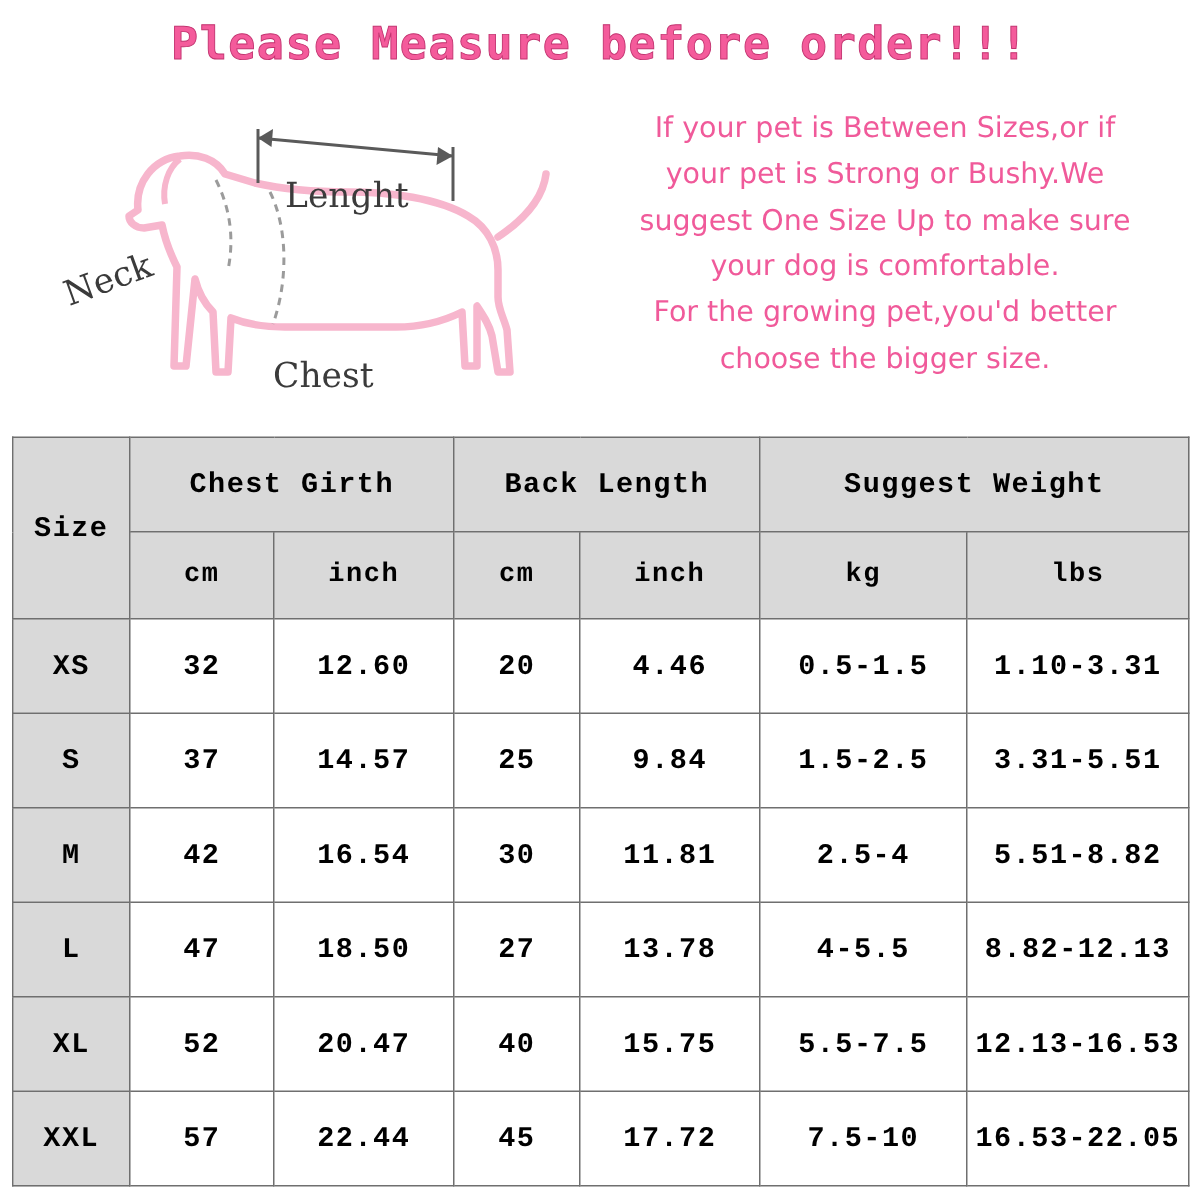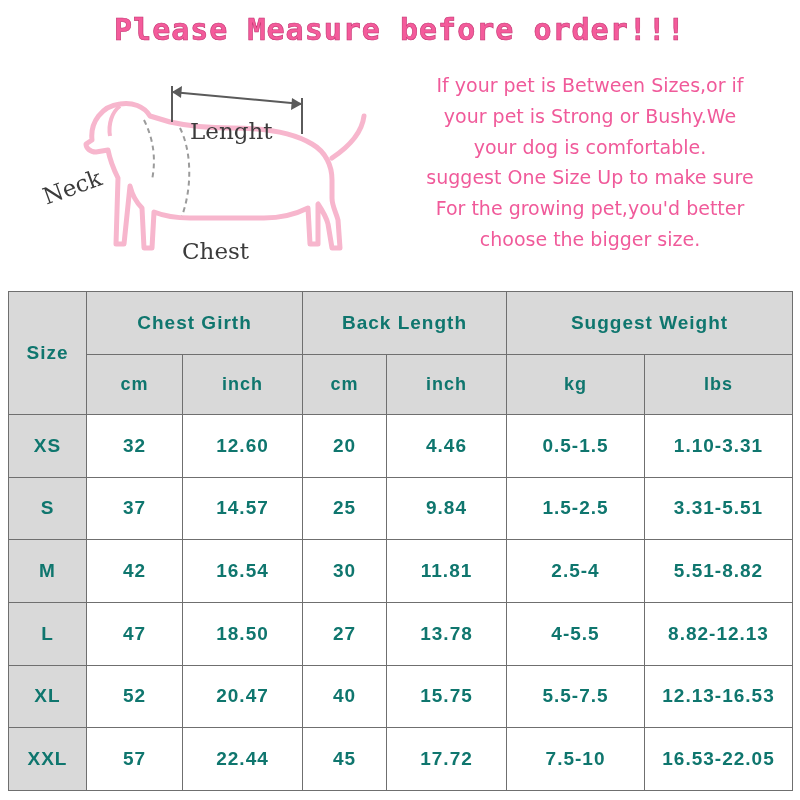--- a/index.html
+++ b/index.html
@@ -79,23 +79,23 @@
   table {
     border-collapse: collapse;
     width: 784px;
     height: 500px;
     table-layout: fixed;
   }
   td, th {
     border: 1px solid #6f6f6f;
     text-align: center;
     vertical-align: middle;
-    font-family: Liberation Sans, sans-serif;
+    font-family: Liberation Mono, monospace;
     font-weight: bold;
-    color: #0f766e;
+    color: #000000;
     letter-spacing: 1px;
   }
   .hdr-top td, .hdr-sub td {
     background: #d9d9d9;
     font-size: 19px;
   }
   .hdr-sub td { font-size: 18px; }
   td.size-cell {
     background: #d9d9d9;
     font-size: 19px;
@@ -147,22 +147,22 @@
       <line x1="282" y1="50" x2="282" y2="86" stroke="#5a5a5a" stroke-width="2"></line>
     </svg>
     <div class="lbl lbl-neck">Neck</div>
     <div class="lbl lbl-length">Lenght</div>
     <div class="lbl lbl-chest">Chest</div>
   </div>
 
   <div class="note">
     <div>If your pet is Between Sizes,or if</div>
     <div>your pet is Strong or Bushy.We</div>
+    <div>suggest One Size Up to make sure</div>
     <div>your dog is comfortable.</div>
-    <div>suggest One Size Up to make sure</div>
     <div>For the growing pet,you'd better</div>
     <div>choose the bigger size.</div>
   </div>
 
   <div class="tbl-wrap">
     <table>
       <colgroup>
         <col class="col-size">
           <col class="col-cm1">
           <col class="col-in1">

